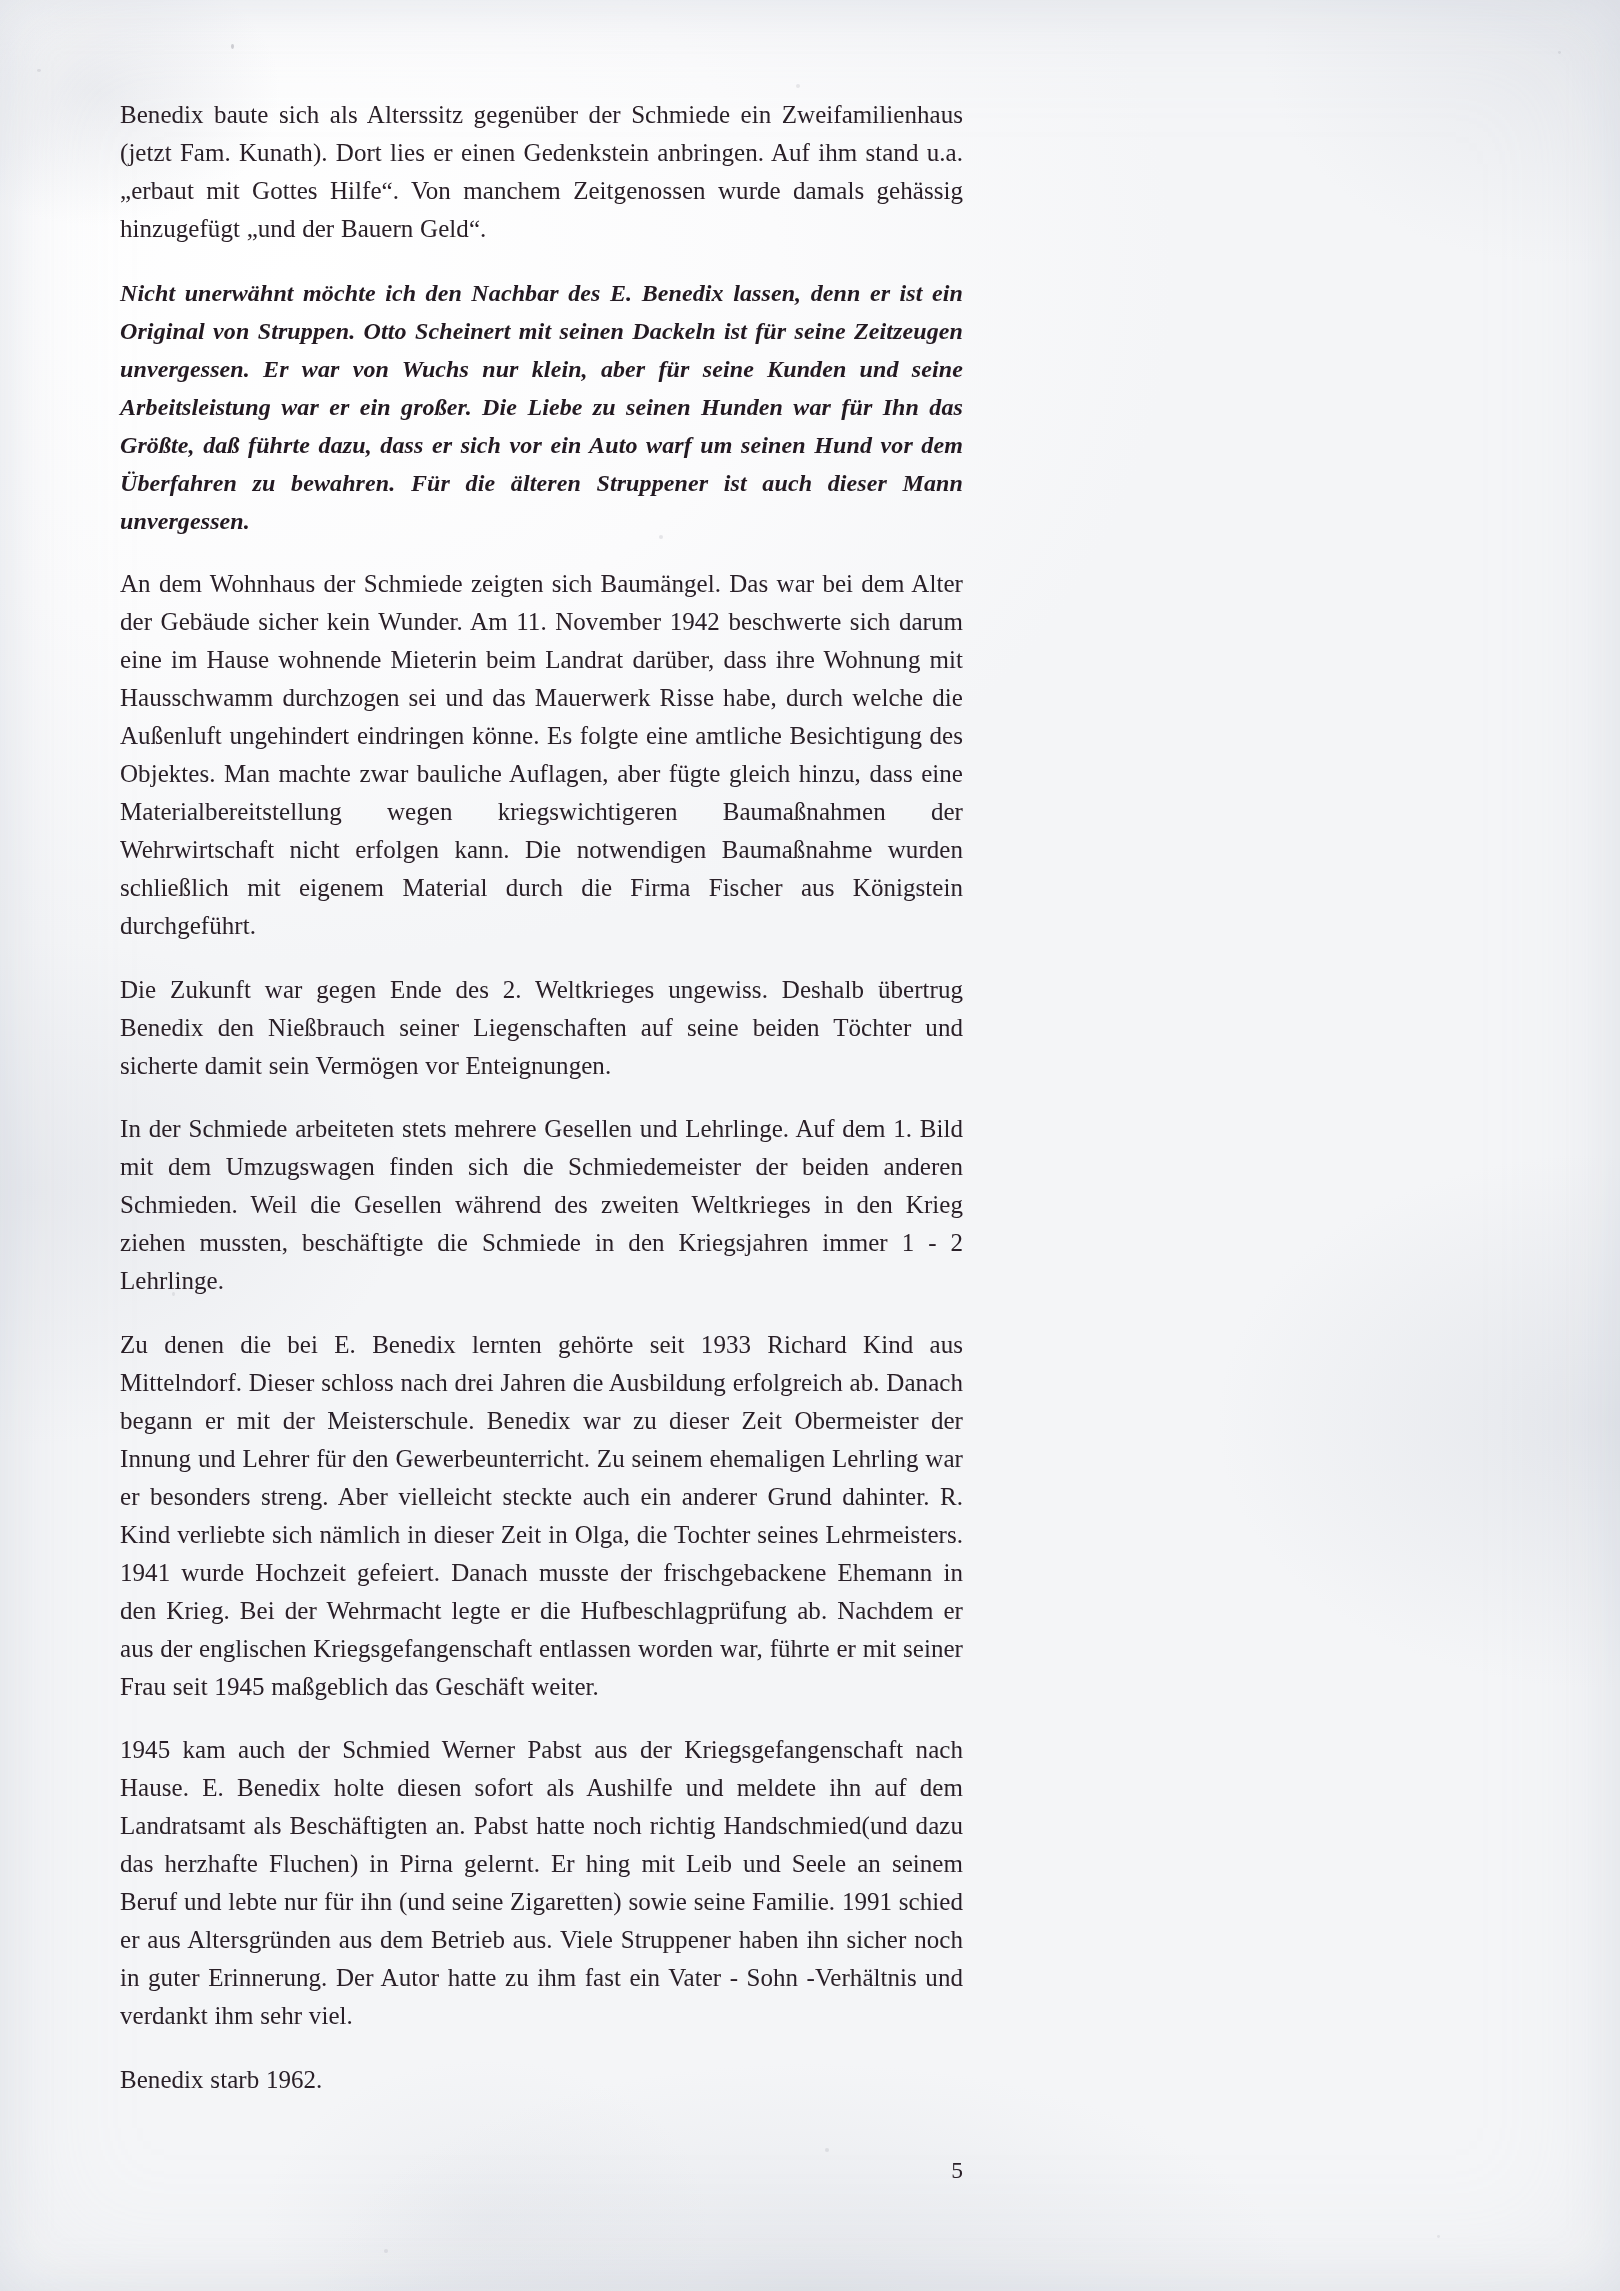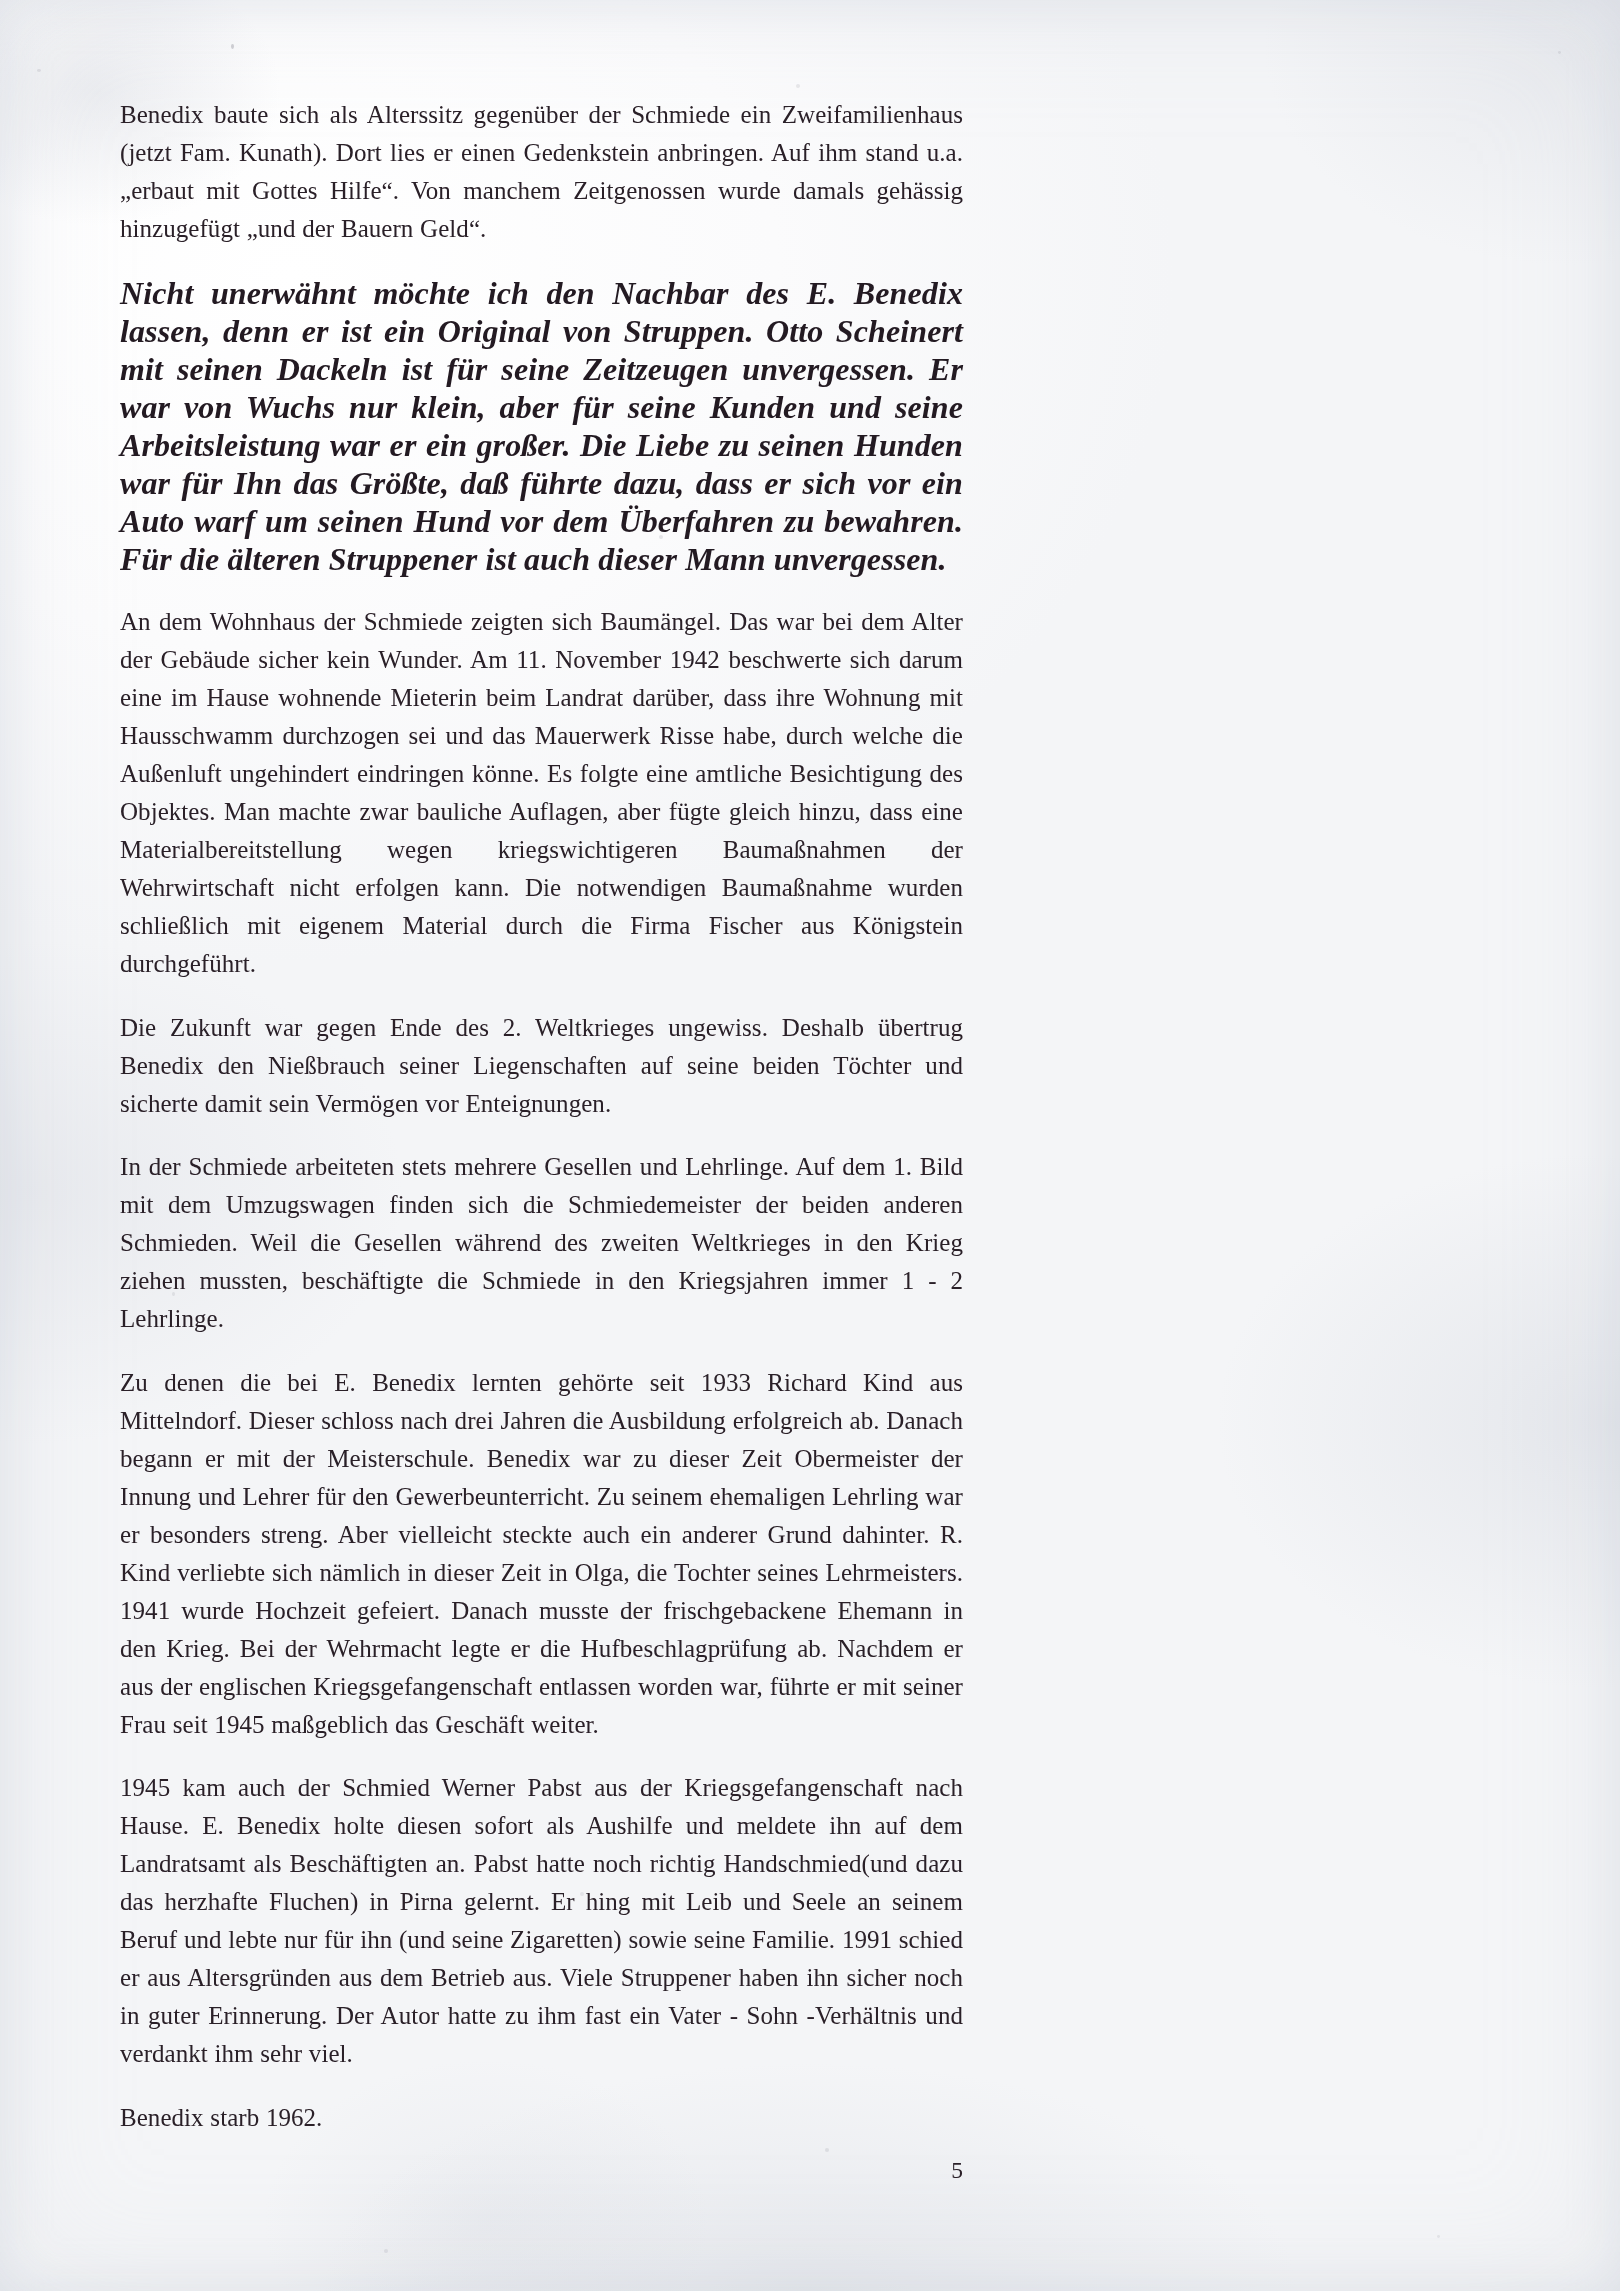--- a/index.html
+++ b/index.html
@@ -64,21 +64,21 @@
     word-spacing: 0.4px;
     color: #2a2028;
   }
   p.para:last-child { margin-bottom: 0; }
 
   p.para.tight { margin-bottom: 0; }
 
   p.emphasis {
     font-style: italic;
     font-weight: bold;
-    font-size: 32px;
+    font-size: 24px;
     line-height: 38px;
     text-align: justify;
     margin: 0 0 25.5px 0;
     color: #231a22;
     letter-spacing: 0.1px;
   }
 
   .pagenum {
     position: absolute;
     right: 0;

